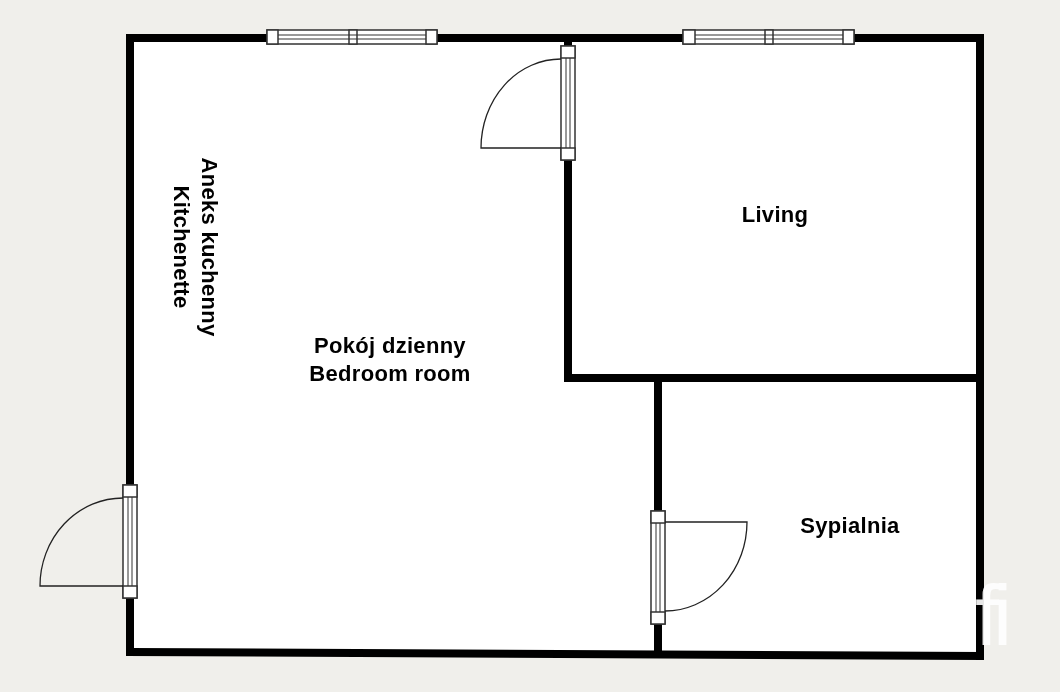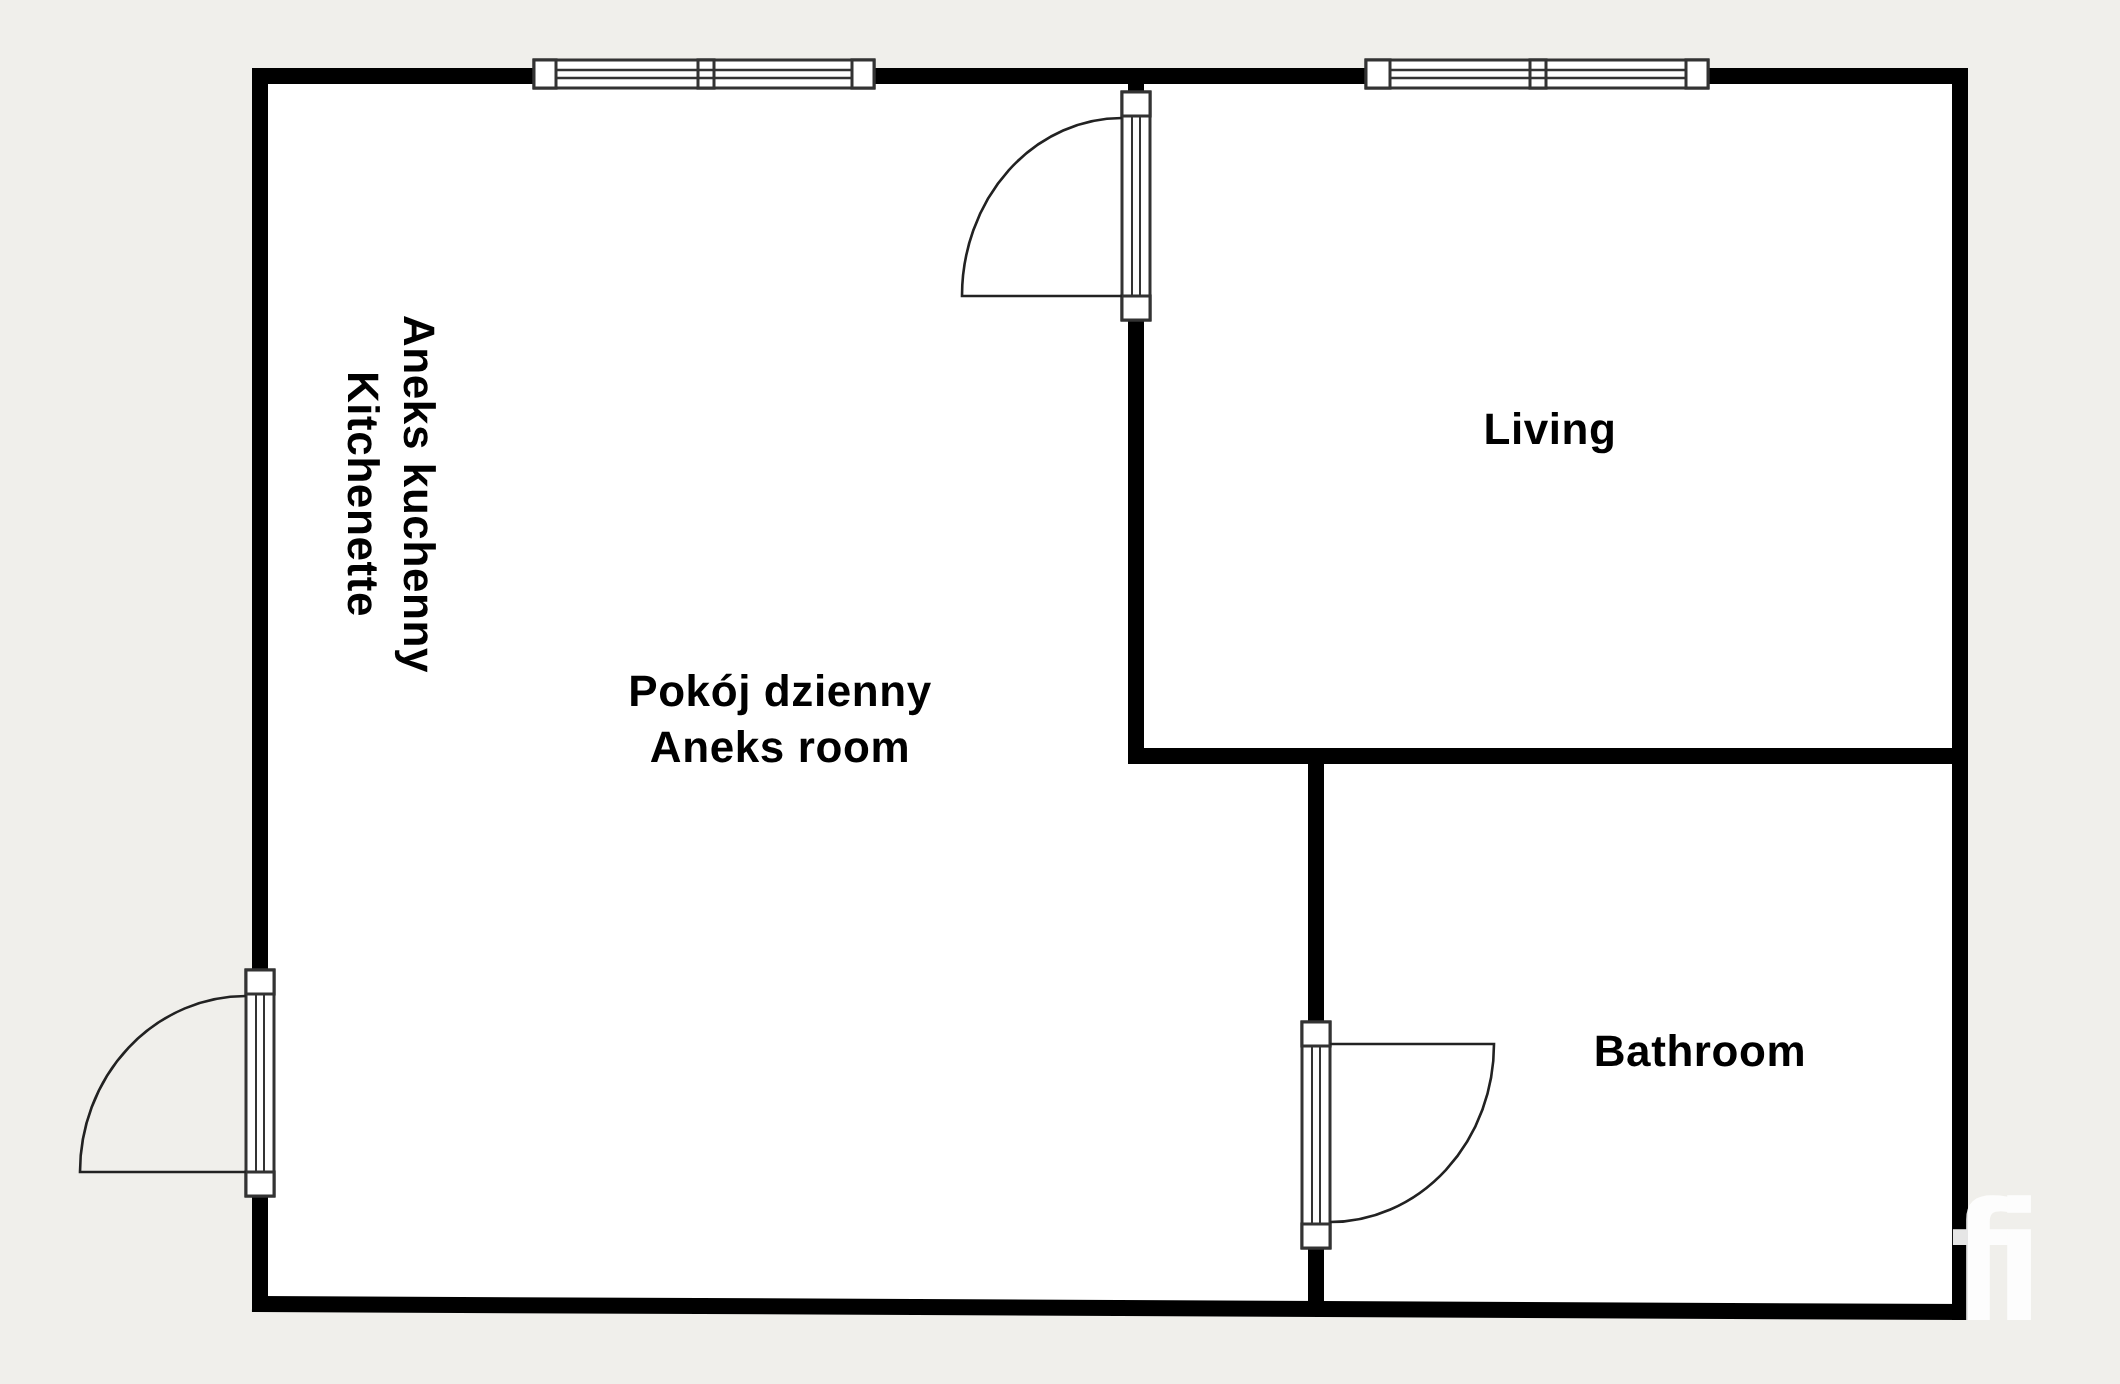--- a/index.html
+++ b/index.html
@@ -26,24 +26,23 @@
     #lbl-bedroom { left: 700px; top: 201px; width: 150px; }
     #lbl-bath { left: 775px; top: 512px; width: 150px; }
     #lbl-kitchen {
       left: 70px; top: 219px; width: 250px;
       transform: rotate(90deg);
       transform-origin: center center;
     }
     .watermark {
       position: absolute; left: 975px; top: 572px;
       font-family: "Liberation Sans", sans-serif;
-      font-weight: bold; font-size: 86px; line-height: 86px;
+      font-weight: normal; font-size: 86px; line-height: 86px;
       color: #ffffff; opacity: 0.9;
       letter-spacing: -6px;
-      margin-top: 16px;
     }
   </style>
 </head>
 <body>
 
 <svg id="plan" width="1060" height="692" viewBox="0 0 1060 692" xmlns="http://www.w3.org/2000/svg">
 
   <rect x="130" y="36" width="850" height="618" fill="#ffffff"></rect>
 
   <g stroke="#000" stroke-width="8" fill="none" stroke-linecap="square">
@@ -99,29 +98,29 @@
     <rect x="651" y="511" width="14" height="12" fill="#fff" stroke="#333" stroke-width="1.5"></rect>
     <rect x="651" y="612" width="14" height="12" fill="#fff" stroke="#333" stroke-width="1.5"></rect>
     <line x1="656" y1="523" x2="656" y2="612" stroke="#333" stroke-width="1"></line>
     <line x1="660" y1="523" x2="660" y2="612" stroke="#333" stroke-width="1"></line>
     <path d="M 665 522 L 747 522 A 82 89 0 0 1 665 611" fill="none" stroke="#222" stroke-width="1.3"></path>
   </g>
 </svg>
 
 <div class="label" id="lbl-living">
   <span>Pokój dzienny</span>
-  <span>Aneks room</span>
+  <span>Bedroom room</span>
 </div>
 
 <div class="label" id="lbl-bedroom">
   <span>Living</span>
 </div>
 
 <div class="label" id="lbl-bath">
-  <span>Bathroom</span>
+  <span>Sypialnia</span>
 </div>
 
 <div class="label" id="lbl-kitchen">
   <span>Aneks kuchenny</span>
   <span>Kitchenette</span>
 </div>
 
 <div class="watermark">fi</div>
 
 </body></html>

